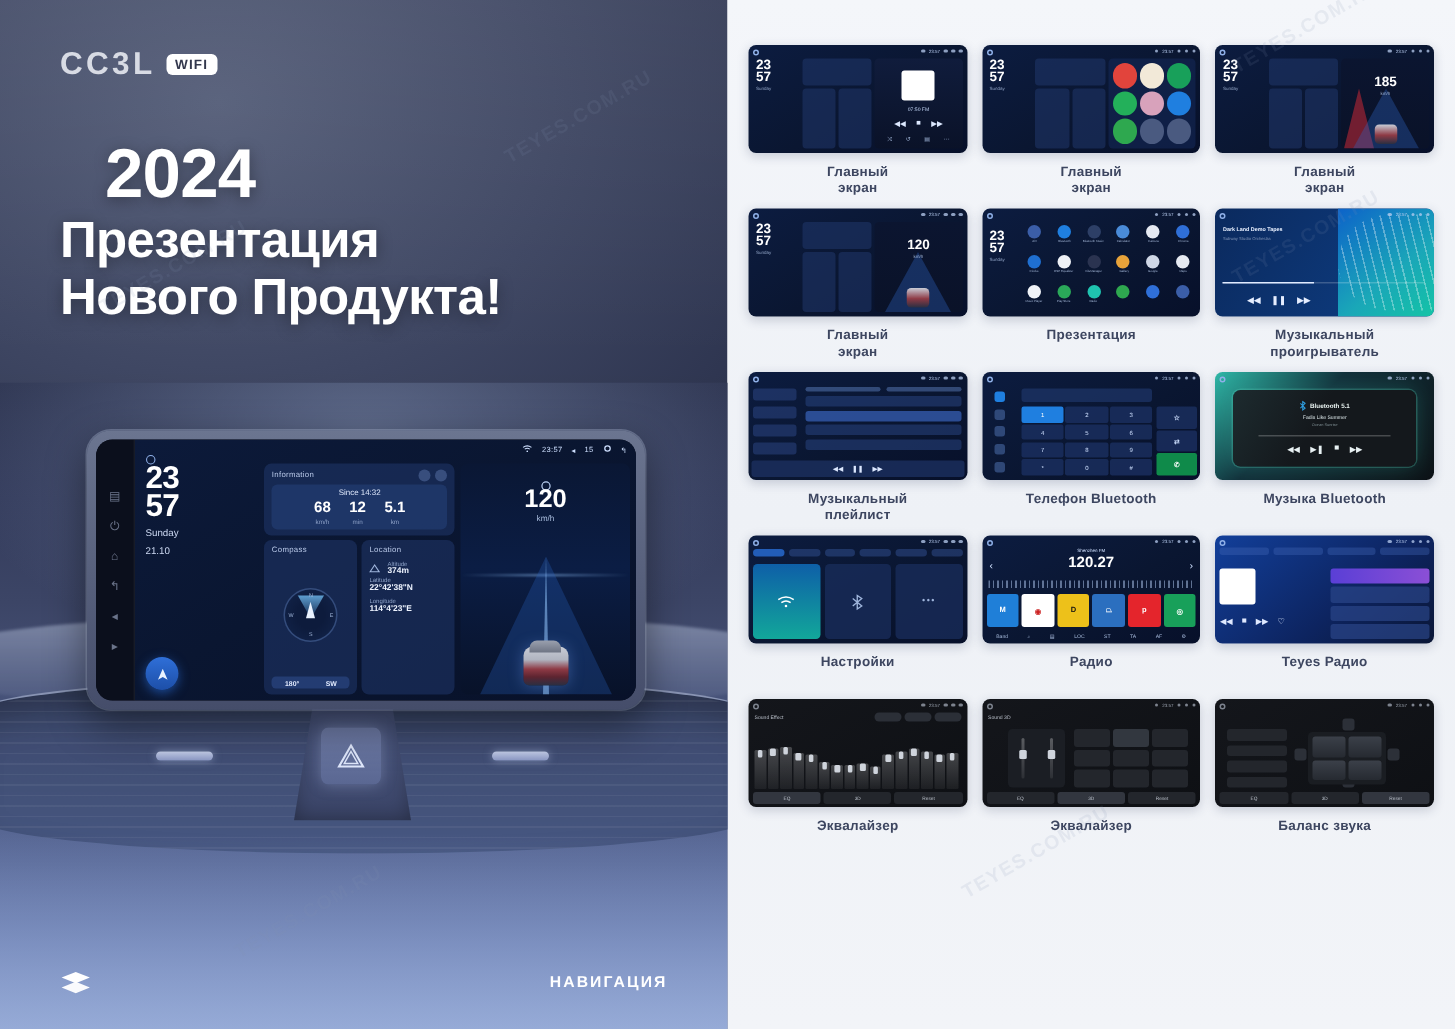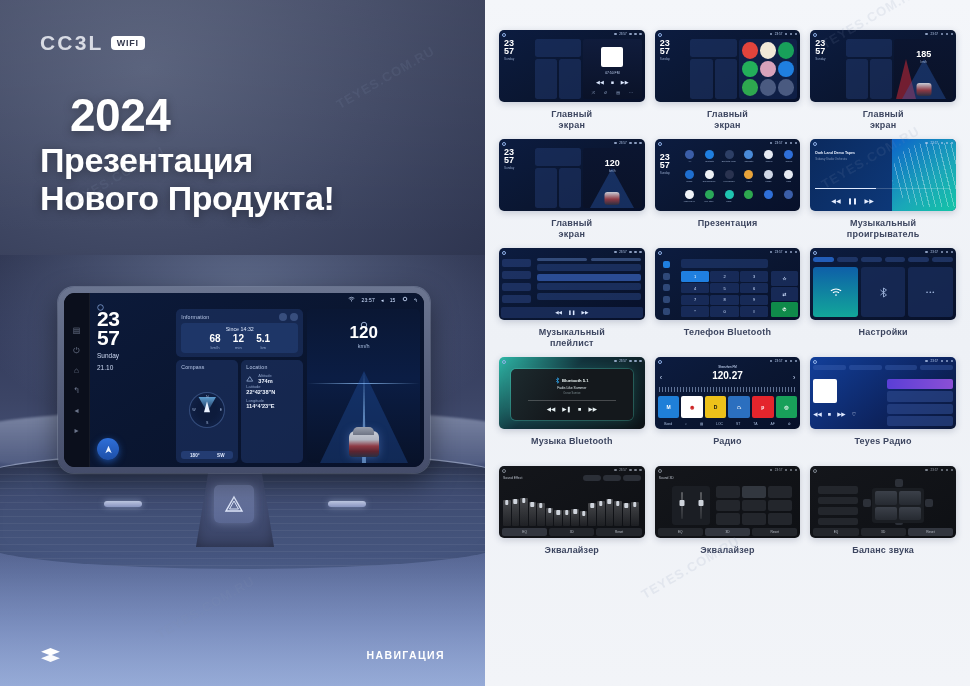--- a/index.html
+++ b/index.html
@@ -898,59 +898,20 @@
           <div class="dl-right">
             <b>☆</b>
             <b>⇄</b>
             <b class="call">✆</b>
           </div>
         </div>
         <div class="cap">Телефон Bluetooth</div>
       </div>
 
       <div class="cell">
-        <div class="thumb t-blue">
-          <span class="t-home"></span>
-          <div class="t-status">
-              <i class="t-dot"></i>
-              <span>23:57</span>
-              <i class="t-dot"></i>
-              <i class="t-dot"></i>
-              <i class="t-dot"></i>
-            </div>
-          <div class="st-top">
-            <span class="on"></span>
-            <span></span>
-            <span></span>
-            <span></span>
-            <span></span>
-            <span></span>
-          </div>
-          <div class="st-cards">
-            <div class="teal">
-              <svg width="12" height="10" viewBox="0 0 14 11">
-                  <path d="M1 4 Q7 0 13 4" stroke="#fff" stroke-width="1.2" fill="none"></path>
-                  <path d="M3.4 6.4 Q7 3.8 10.6 6.4" stroke="#fff" stroke-width="1.2" fill="none"></path>
-                  <circle cx="7" cy="9" r="1" fill="#fff"></circle>
-                </svg>
-            </div>
-            <div>
-              <svg width="9" height="11" viewBox="0 0 8 11">
-                  <path d="M1 3 L7 8 L4 10 V1 L7 3 L1 8" stroke="#9fb5dc" stroke-width="0.9" fill="none"></path>
-                </svg>
-            </div>
-            <div>
-              <span style="color:#9fb5dc;font-size:6px;letter-spacing:1px;">•••</span>
-            </div>
-          </div>
-        </div>
-        <div class="cap">Настройки</div>
-      </div>
-
-      <div class="cell">
         <div class="thumb" style="background:linear-gradient(135deg,#2fb8a8 0%, #12303a 40%, #0d1216 100%);">
           <span class="t-home"></span>
           <div class="t-status">
               <i class="t-dot"></i>
               <span>23:57</span>
               <i class="t-dot"></i>
               <i class="t-dot"></i>
               <i class="t-dot"></i>
             </div>
           <div class="bt-card">
@@ -965,20 +926,59 @@
             <div class="bt-prog"></div>
             <div class="bt-ctrl">
               <span>◀◀</span>
               <span>▶❚</span>
               <span>■</span>
               <span>▶▶</span>
             </div>
           </div>
         </div>
         <div class="cap">Музыка Bluetooth</div>
+      </div>
+
+      <div class="cell">
+        <div class="thumb t-blue">
+          <span class="t-home"></span>
+          <div class="t-status">
+              <i class="t-dot"></i>
+              <span>23:57</span>
+              <i class="t-dot"></i>
+              <i class="t-dot"></i>
+              <i class="t-dot"></i>
+            </div>
+          <div class="st-top">
+            <span class="on"></span>
+            <span></span>
+            <span></span>
+            <span></span>
+            <span></span>
+            <span></span>
+          </div>
+          <div class="st-cards">
+            <div class="teal">
+              <svg width="12" height="10" viewBox="0 0 14 11">
+                  <path d="M1 4 Q7 0 13 4" stroke="#fff" stroke-width="1.2" fill="none"></path>
+                  <path d="M3.4 6.4 Q7 3.8 10.6 6.4" stroke="#fff" stroke-width="1.2" fill="none"></path>
+                  <circle cx="7" cy="9" r="1" fill="#fff"></circle>
+                </svg>
+            </div>
+            <div>
+              <svg width="9" height="11" viewBox="0 0 8 11">
+                  <path d="M1 3 L7 8 L4 10 V1 L7 3 L1 8" stroke="#9fb5dc" stroke-width="0.9" fill="none"></path>
+                </svg>
+            </div>
+            <div>
+              <span style="color:#9fb5dc;font-size:6px;letter-spacing:1px;">•••</span>
+            </div>
+          </div>
+        </div>
+        <div class="cap">Настройки</div>
       </div>
 
       <div class="cell">
         <div class="thumb t-blue">
           <span class="t-home"></span>
           <div class="t-status">
               <i class="t-dot"></i>
               <span>23:57</span>
               <i class="t-dot"></i>
               <i class="t-dot"></i>

